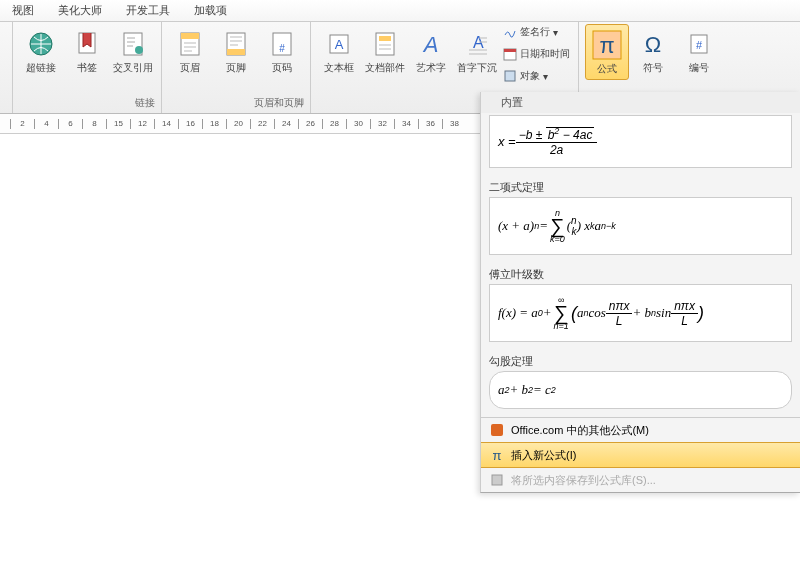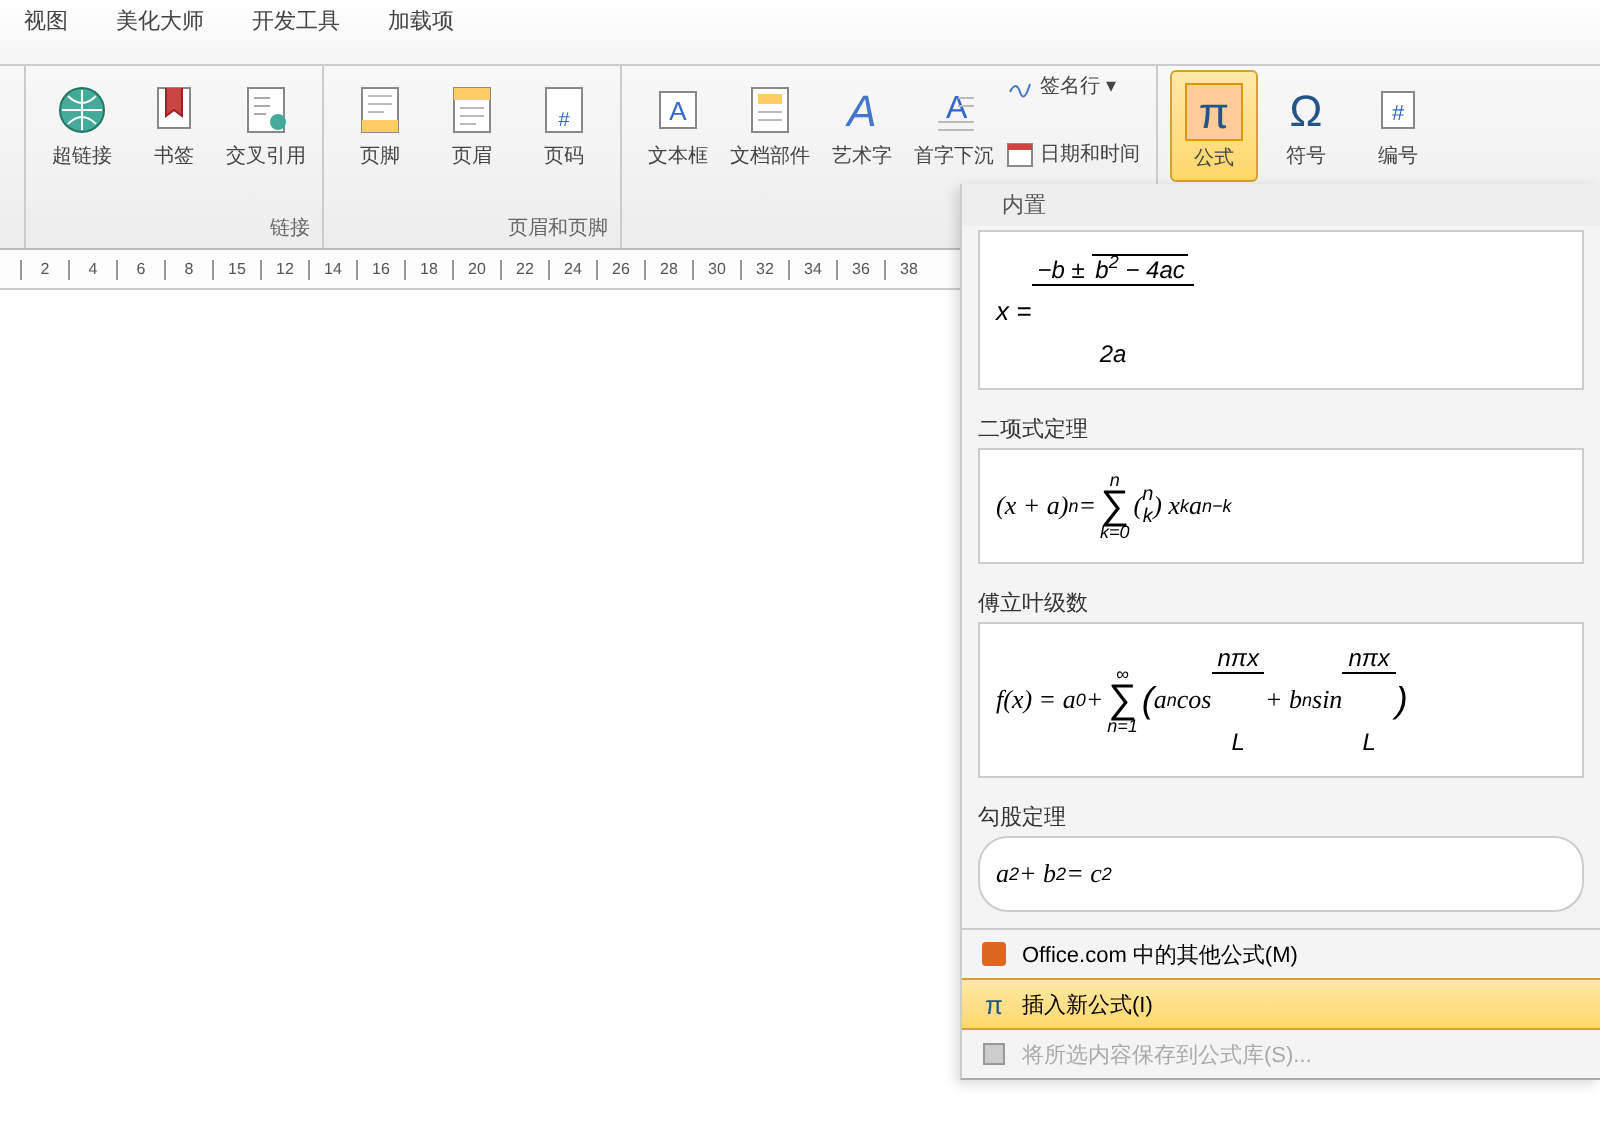--- a/index.html
+++ b/index.html
@@ -1,44 +1,44 @@
 <!DOCTYPE html>
 <html><head>
 <meta charset="utf-8">
 <style>
 * { margin: 0; padding: 0; box-sizing: border-box; font-family: "Microsoft YaHei", sans-serif; }
 body { background: #fff; width: 800px; height: 570px; overflow: hidden; position: relative; }
-.tabs { display: flex; background: linear-gradient(#fff, #f5f5f5); height: 33px; border-bottom: 1px solid #ccc; font-size: 11px; }
+.tabs { display: flex; background: linear-gradient(#fff, #f5f5f5); height: 22px; border-bottom: 1px solid #ccc; font-size: 11px; }
 .tabs span { padding: 3px 12px; color: #444; cursor: pointer; }
 .ribbon { display: flex; background: linear-gradient(#f8f8f8, #ededed); height: 92px; border-bottom: 1px solid #bbb; }
 .group { display: flex; flex-direction: column; border-right: 1px solid #ccc; padding: 2px 6px; }
 .group-items { display: flex; flex: 1; align-items: flex-start; gap: 2px; }
 .group-label { text-align: right; font-size: 10px; color: #666; padding: 1px 0; }
 .btn-lg { display: flex; flex-direction: column; align-items: center; width: 44px; padding: 4px 2px; cursor: pointer; }
 .btn-lg .ico { width: 32px; height: 32px; display: flex; align-items: center; justify-content: center; }
 .btn-lg .lbl { font-size: 10px; color: #444; margin-top: 2px; text-align: center; line-height: 12px; }
 .btn-lg.active { background: linear-gradient(#ffe9a8, #ffd76a); border: 1px solid #d8a030; border-radius: 3px; }
-.mini-col { display: flex; flex-direction: column; gap: 18px; justify-content: flex-start; font-size: 10px; color: #444; }
+.mini-col { display: flex; flex-direction: column; gap: 6px; justify-content: flex-start; font-size: 10px; color: #444; }
 .mini-item { display: flex; align-items: center; padding: 1px 2px; cursor: pointer; gap: 3px; }
 .mini-item .mi { width: 14px; height: 14px; display: inline-block; }
 .ruler { height: 20px; background: #fdfdfd; border-bottom: 1px solid #ccc; display: flex; align-items: center; font-size: 8px; color: #555; position: relative; overflow: hidden; }
 .ruler-inner { display: flex; position: absolute; left: 10px; }
 .ruler-inner span { width: 24px; text-align: center; border-left: 1px solid #999; height: 10px; line-height: 10px; }
 .doc-area { background: #fff; height: 420px; }
 .dropdown { position: absolute; top: 92px; left: 480px; width: 320px; background: #f4f4f4; border-left: 1px solid #ccc; border-bottom: 1px solid #aaa; box-shadow: -2px 2px 6px rgba(0,0,0,0.15); font-size: 11px; }
 .dd-head { padding: 3px 20px; color: #555; background: #eee; }
 .dd-section { padding: 4px 8px 0 8px; color: #333; }
 .eq-box { margin: 2px 8px 8px 8px; background: #fff; border: 1px solid #ccc; padding: 10px 8px; font-family: "Cambria Math", "Times New Roman", serif; font-size: 13px; font-style: italic; color: #000; text-align: left; min-height: 50px; display: flex; align-items: center; }
 .eq-box.small { min-height: 36px; border-radius: 15px; }
 .dd-footer { border-top: 1px solid #ccc; }
 .dd-row { display: flex; align-items: center; padding: 4px 8px; gap: 6px; cursor: pointer; }
 .dd-row.highlight { background: linear-gradient(#ffe9a8, #ffd76a); border-top: 1px solid #d8a030; border-bottom: 1px solid #d8a030; }
 .dd-row.disabled { color: #aaa; }
 .dd-row .ri { width: 16px; height: 16px; display: inline-flex; align-items: center; justify-content: center; }
-.frac { display: inline-flex; flex-direction: column; align-items: center; font-size: 12px; vertical-align: middle; gap: 27px; }
+.frac { display: inline-flex; flex-direction: column; align-items: center; font-size: 12px; vertical-align: middle; }
 .frac .num { border-bottom: 1px solid #000; padding: 0 3px; }
 .frac .den { padding: 0 3px; }
 .sqrt { border-top: 1px solid #000; padding: 0 2px; }
 .sum { display: inline-flex; flex-direction: column; align-items: center; font-size: 9px; vertical-align: middle; margin: 0 2px; }
 .sum .sig { font-size: 20px; line-height: 16px; font-style: normal; }
 .binom { display: inline-flex; flex-direction: column; align-items: center; font-size: 10px; vertical-align: middle; }
 sup, sub { font-size: 9px; }
 </style>
 </head>
 <body>
@@ -88,35 +88,35 @@
     </div>
     <div class="group-label">链接</div>
   </div>
 
   <div class="group">
     <div class="group-items">
       <div class="btn-lg">
         <span class="ico">
             <svg width="24" height="28">
               <rect x="3" y="3" width="18" height="22" fill="#fff" stroke="#888"></rect>
+              <rect x="3" y="3" width="18" height="6" fill="#fc6"></rect>
+              <path d="M6 13h12M6 17h12M6 21h8" stroke="#bbb"></path>
+            </svg>
+          </span>
+        <span class="lbl">页眉</span>
+      </div>
+      <div class="btn-lg">
+        <span class="ico">
+            <svg width="24" height="28">
+              <rect x="3" y="3" width="18" height="22" fill="#fff" stroke="#888"></rect>
               <rect x="3" y="19" width="18" height="6" fill="#fc6"></rect>
               <path d="M6 7h12M6 11h12M6 15h8" stroke="#bbb"></path>
             </svg>
           </span>
         <span class="lbl">页脚</span>
-      </div>
-      <div class="btn-lg">
-        <span class="ico">
-            <svg width="24" height="28">
-              <rect x="3" y="3" width="18" height="22" fill="#fff" stroke="#888"></rect>
-              <rect x="3" y="3" width="18" height="6" fill="#fc6"></rect>
-              <path d="M6 13h12M6 17h12M6 21h8" stroke="#bbb"></path>
-            </svg>
-          </span>
-        <span class="lbl">页眉</span>
       </div>
       <div class="btn-lg">
         <span class="ico">
             <svg width="24" height="28">
               <rect x="3" y="3" width="18" height="22" fill="#fff" stroke="#888"></rect>
               <text x="12" y="22" font-size="10" text-anchor="middle" fill="#36c">#</text>
             </svg>
           </span>
         <span class="lbl">页码</span>
       </div>

